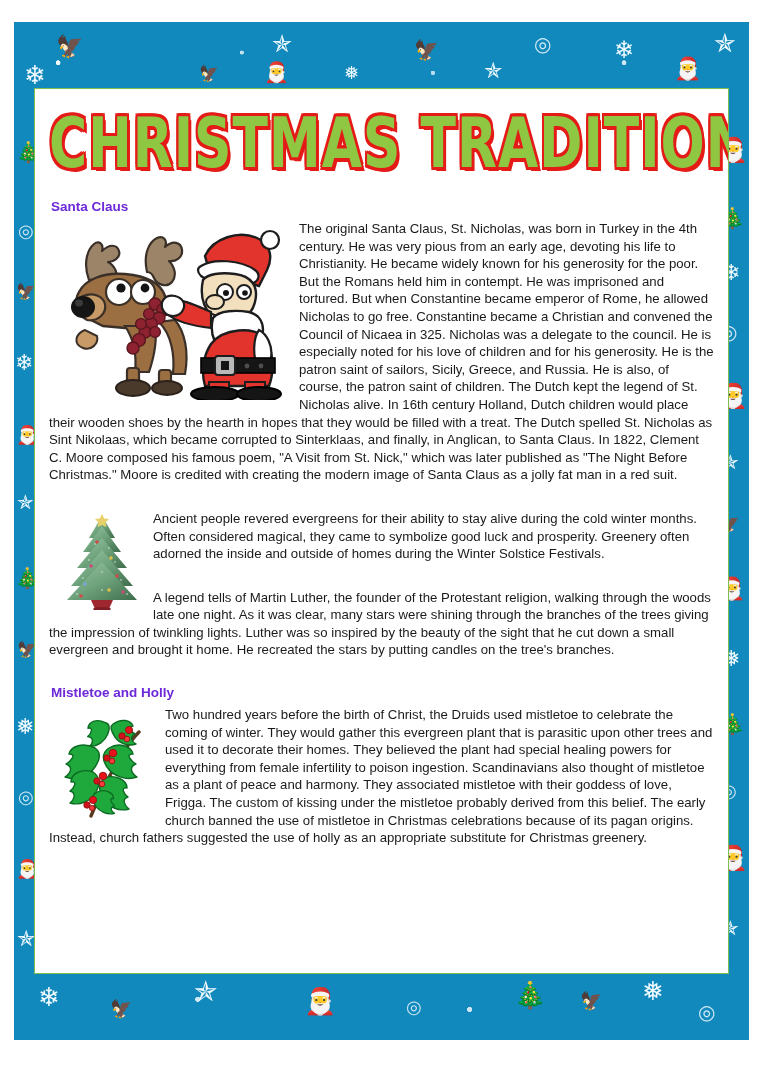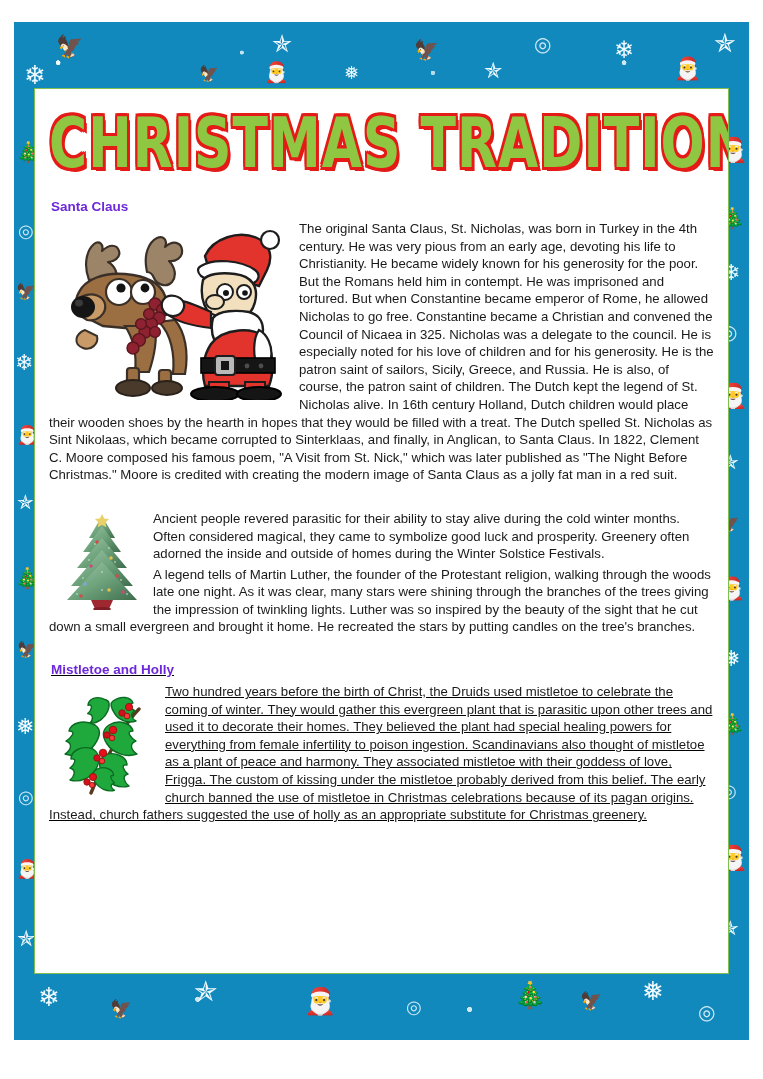--- a/index.html
+++ b/index.html
@@ -129,21 +129,21 @@
   }
 
   .body-text {
     font-size: 13.2px;
     line-height: 17.6px;
     color: #1a1a1a;
     text-align: left;
     margin: 0;
   }
   .body-text p { margin: 0; }
-  .body-text p + p { margin-top: 3px; }
+  .body-text p + p { margin-top: 26px; }
 
   
   .fig {
     float: left;
     position: relative;
     margin: 0 10px 2px 4px;
   }
 
   
   .fig-santa { width: 228px; height: 178px; margin: 2px 8px 0 14px; }
@@ -153,21 +153,21 @@
   .fig-tree { width: 78px; height: 96px; margin: 4px 12px 0 14px; }
 
   
   .fig-holly { width: 100px; height: 112px; margin: 2px 10px 0 6px; }
 
   .clearfix::after { content:""; display:block; clear:both; }
 
   
   .sec-santa { margin-top: 4px; }
   .sec-tree  { margin-top: 26px; }
-  .sec-holly { margin-top: 26px; text-decoration: underline; }
+  .sec-holly { margin-top: 26px; }
 </style>
 </head>
 <body>
 
 <div class="page">
 
   <div class="border-frame">
 
     <span class="motif bird" style="left:42px;  top:14px;  font-size:22px;">🦅</span>
     <span class="motif star" style="left:10px;  top:40px;  font-size:26px;">❄</span>
@@ -360,21 +360,21 @@
             </g>
 
             <path d="M39 0 l2.2 4.4 4.8 .7 -3.5 3.4 .8 4.8 -4.3 -2.3 -4.3 2.3 .8 -4.8 -3.5 -3.4 4.8 -.7 Z" fill="#e8d06a"></path>
 
             <path d="M28 86 L50 86 L46 95 L32 95 Z" fill="#9e2730"></path>
             <ellipse cx="39" cy="95" rx="9" ry="2" fill="#7d1d25"></ellipse>
           </svg>
         </div>
 
         <div class="body-text">
-          <p>Ancient people revered parasitic for their ability to stay alive during the cold winter months. Often considered magical, they came to symbolize good luck and prosperity. Greenery often adorned the inside and outside of homes during the Winter Solstice Festivals.</p>
+          <p>Ancient people revered evergreens for their ability to stay alive during the cold winter months. Often considered magical, they came to symbolize good luck and prosperity. Greenery often adorned the inside and outside of homes during the Winter Solstice Festivals.</p>
           <p>A legend tells of Martin Luther, the founder of the Protestant religion, walking through the woods late one night. As it was clear, many stars were shining through the branches of the trees giving the impression of twinkling lights. Luther was so inspired by the beauty of the sight that he cut down a small evergreen and brought it home. He recreated the stars by putting candles on the tree's branches.</p>
         </div>
       </div>
 
       <div class="section sec-holly clearfix">
         <h2 class="section-heading">Mistletoe and Holly</h2>
 
         <div class="fig fig-holly">
           <svg viewBox="0 0 100 112" width="100" height="112" xmlns="http://www.w3.org/2000/svg">
 

